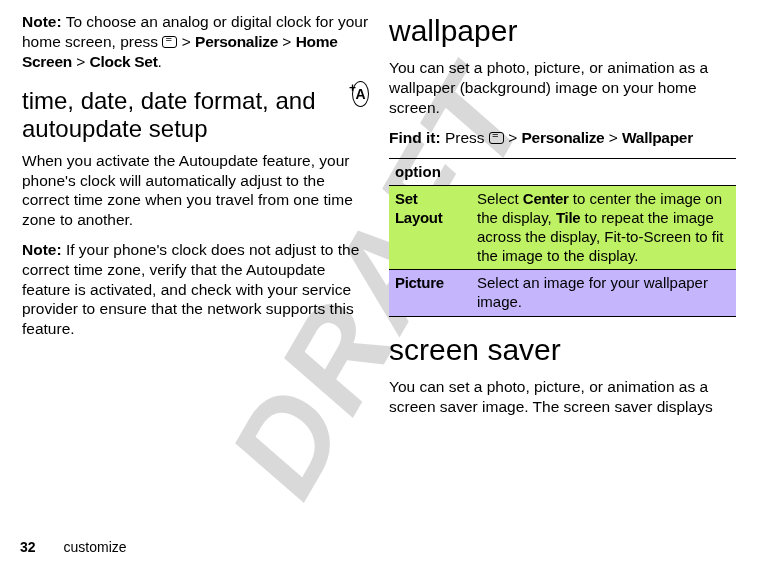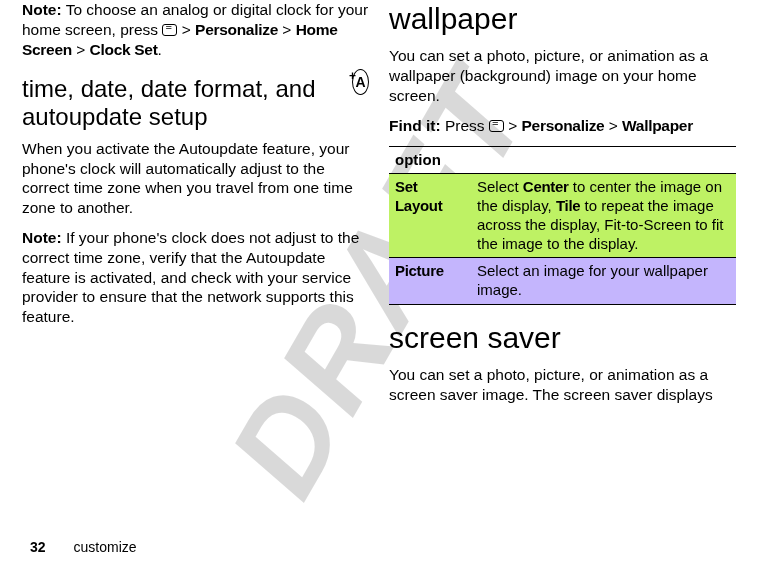--- a/index.html
+++ b/index.html
@@ -13,21 +13,21 @@
     font-style: italic;
     color: rgba(0,0,0,0.15);
     letter-spacing: 4px;
     pointer-events: none;
     user-select: none;
     white-space: nowrap;
   }
   .page {
     position: relative;
     display: flex;
-    padding: 0 12px;
+    padding: 12px 12px;
     height: 525px;
   }
   .col {
     width: 50%;
     padding: 0 10px;
     font-size: 15.5px;
     line-height: 1.28;
   }
   .col p { margin-bottom: 10px; }
   .bold { font-weight: 700; }
@@ -92,21 +92,21 @@
     vertical-align: top;
     line-height: 1.25;
   }
   table.opt th { font-weight: 700; }
   table.opt tr.r1 td { background: #bef264; }
   table.opt tr.r2 td { background: #c4b5fd; }
   table.opt td.label { font-weight: 700; width: 82px; font-family: "Arial Narrow", Arial, sans-serif; }
   .footer {
     position: absolute;
     bottom: 10px;
-    left: 30px;
+    left: 20px;
     font-size: 14px;
   }
   .footer .pn { font-weight: 700; margin-right: 28px; }
 </style>
 </head>
 <body>
 
 <div class="watermark">DRAFT</div>
 
 <div class="page">

